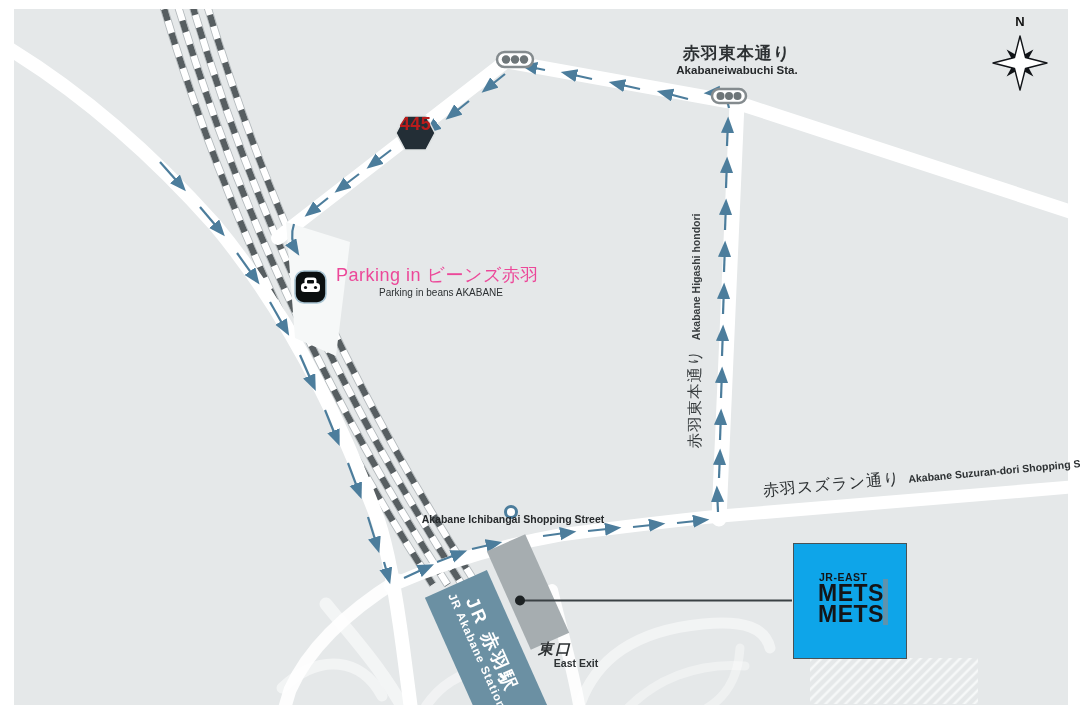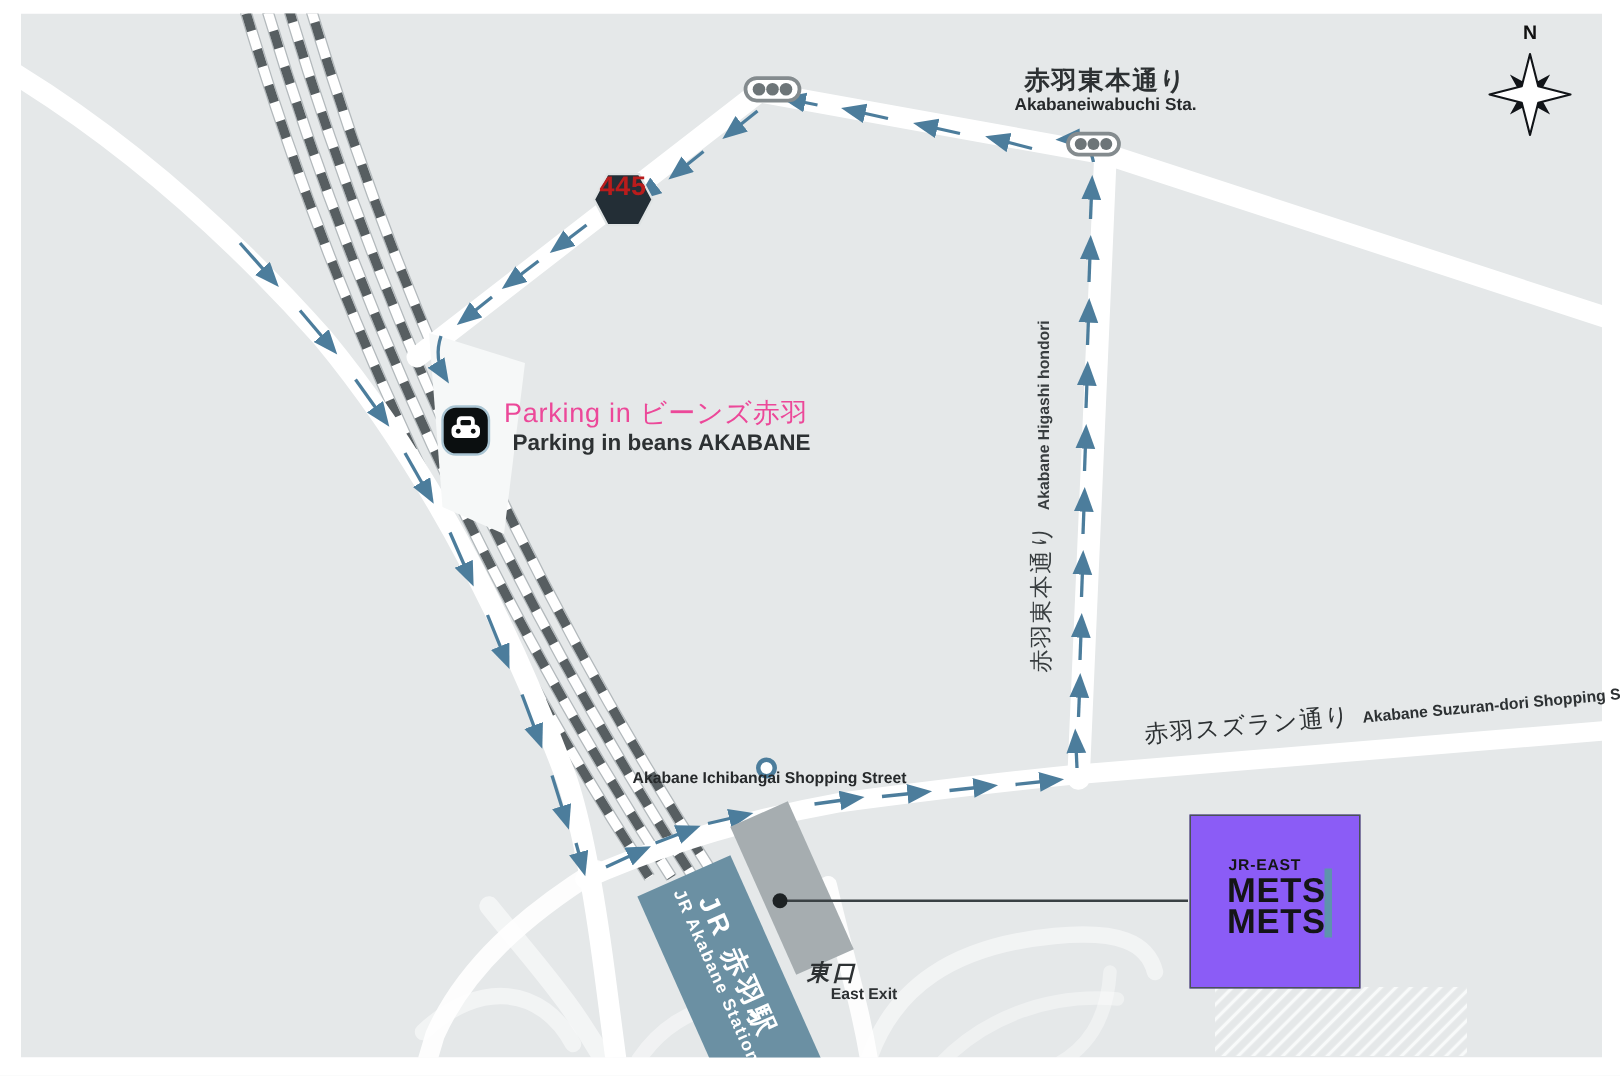--- a/index.html
+++ b/index.html
@@ -11,39 +11,39 @@
   .jp-lg{font-size:18px;font-weight:600;letter-spacing:1px;}
   .jp-sm{font-size:15px;font-weight:600;}
   .en-b{font-size:11.5px;font-weight:700;color:#26292b;}
   .en-s{font-size:10.5px;font-weight:700;color:#26292b;margin-top:43px;}
   .lbl-akabane{left:448px;top:11px;width:120px;}
   .lbl-iwabuchi{left:647px;top:44px;width:180px;}
   .lbl-badge{left:396px;top:114px;width:39px;text-align:center;color:#b91c1c;
              font-size:18px;font-weight:700;letter-spacing:0.5px;}
   .lbl-parking{left:336px;top:265px;width:210px;}
   .lbl-parking .l1{font-size:18px;font-weight:500;color:#ec4899;letter-spacing:0.5px;}
-  .lbl-parking .l2{font-size:15px;font-weight:700;text-align:center;margin-top:1px;}
+  .lbl-parking .l2{font-size:10px;font-weight:400;text-align:center;margin-top:1px;}
   .lbl-higashi{left:570px;top:322px;width:250px;height:18px;transform:rotate(-90deg);
                transform-origin:center;white-space:nowrap;text-align:center;color:#383d3f;}
   .lbl-higashi .jp{font-size:15.5px;font-weight:500;letter-spacing:1px;}
   .lbl-higashi .en{font-size:10.5px;font-weight:600;margin-left:9px;}
   .lbl-ichibangai{left:413px;top:470px;width:200px;}
   .lbl-suzuran{left:763px;top:482px;width:310px;transform:rotate(-5.2deg);
                transform-origin:0 50%;white-space:nowrap;}
   .lbl-suzuran .jp{font-size:16px;font-weight:500;letter-spacing:1px;}
   .lbl-suzuran .en{font-size:10.5px;font-weight:700;margin-left:8px;}
   .lbl-station{left:396px;top:630px;width:180px;transform:rotate(66deg);
                transform-origin:center;text-align:center;color:#fff;}
   .lbl-station .jp{font-size:18.5px;font-weight:700;letter-spacing:3px;white-space:nowrap;}
   .lbl-station .en{font-size:11.5px;font-weight:700;letter-spacing:1px;white-space:nowrap;}
   .lbl-eastexit{left:505px;top:640px;width:100px;}
   .lbl-eastexit .jp{font-size:15px;font-weight:600;letter-spacing:2px;font-style:italic;}
   .lbl-eastexit .en{font-size:10.5px;font-weight:700;margin-left:42px;}
   .lbl-n{left:1006px;top:15px;width:28px;text-align:center;font-size:13px;font-weight:700;color:#111;}
-  .hotel-box{position:absolute;left:793px;top:543px;width:114px;height:116px;background:#8b5cf6;
+  .hotel-box{position:absolute;left:793px;top:543px;width:114px;height:116px;background:#0ea5e9;
              border:1.5px solid #495256;box-sizing:border-box;}
   .hotel-box .brand{position:absolute;left:25px;top:27px;font-size:10.5px;font-weight:800;
                     letter-spacing:0.5px;color:#141517;}
   .hotel-box .big{position:absolute;left:24px;top:39px;font-size:23px;font-weight:800;
                   line-height:0.92;letter-spacing:0.5px;color:#141517;}
   .hotel-box .bar{position:absolute;left:89px;top:35px;width:5px;height:46px;background:#5e93ad;}
 </style>
 </head>
 <body>
 

